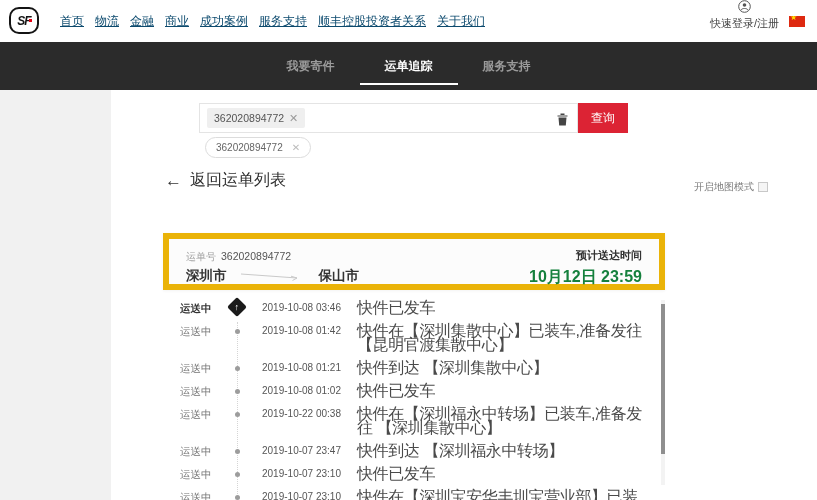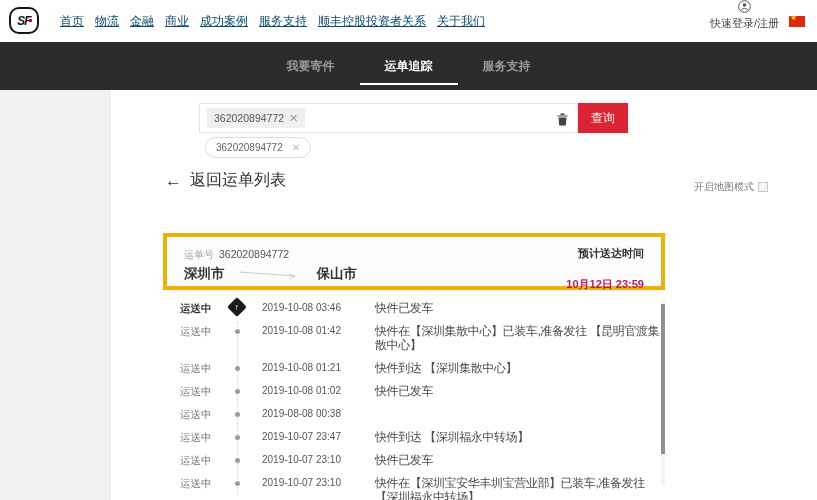--- a/index.html
+++ b/index.html
@@ -47,44 +47,44 @@
   
   .back-row { position:absolute; left:54px; top:80px; display:flex; align-items:center; gap:8px; cursor:pointer; }
   .back-arrow { font-size:17px; color:#333; }
   .back-label { font-size:16px; color:#2f2f2f; }
   .map-mode { position:absolute; right:49px; top:90px; display:flex; align-items:center; gap:4px; }
   .map-label { font-size:10px; color:#7a7a7a; }
   .map-check { width:10px; height:10px; border:1px solid #c8c8c8; background:#f5f5f5; cursor:pointer; }
 
   
   .card { position:absolute; left:52px; top:143px; width:502px; height:57px; background:#fcfcfc;
-    border:4px solid #eab308; box-shadow:0 1px 3px rgba(0,0,0,0.05); }
+    border:6px solid #eab308; box-shadow:0 1px 3px rgba(0,0,0,0.05); }
   .wb-line { position:absolute; left:17px; top:11px; display:flex; align-items:baseline; gap:5px; }
   .wb-label { font-size:10px; color:#a0a0a0; }
   .wb-number { font-size:10.5px; color:#555; }
   .route { position:absolute; left:17px; top:28px; display:flex; align-items:center; }
   .city { font-size:13.5px; font-weight:bold; color:#333; }
   .route-arrow { margin:0 12px; }
   .eta { position:absolute; right:17px; top:9px; text-align:right; }
   .eta-label { font-size:11px; font-weight:bold; color:#333; }
-  .eta-value { font-size:11px; font-weight:bold; color:#be185d; margin-top:16px; }
+  .eta-value { font-size:16px; font-weight:bold; color:#15803d; margin-top:4px; }
 
   
   .timeline { position:absolute; left:0; top:206px; width:602px; height:204px; overflow:hidden; }
   .t-line { position:absolute; left:126px; top:26px; bottom:6px; border-left:1px dotted #d5d5d5; }
   .t-row { position:relative; display:flex; align-items:flex-start; padding:5px 0 4px; min-height:23px; }
   .t-status { margin-left:69px; width:40px; font-size:10.5px; color:#757575; line-height:14px; flex:none; }
   .t-status.current { color:#333; font-weight:bold; }
   .t-marker { margin-left:10px; width:15px; height:14px; flex:none; position:relative; }
   .dot { position:absolute; left:5px; top:5px; width:5px; height:5px; border-radius:50%; background:#9c9c9c; }
   .diamond { position:absolute; left:0; top:-1px; width:14px; height:14px; background:#1a1a1a;
     transform:rotate(45deg); border-radius:2px; display:flex; align-items:center; justify-content:center; }
   .d-arrow { transform:rotate(-45deg); color:#fff; font-size:9px; line-height:9px; }
   .t-time { margin-left:17px; width:93px; font-size:10px; color:#555; line-height:14px; flex:none; }
-  .t-desc { margin-left:20px; width:288px; font-size:12px; letter-spacing:-0.4px; color:#4a4a4a; line-height:14px; }
+  .t-desc { margin-left:2px; width:288px; font-size:16px; letter-spacing:-0.4px; color:#4a4a4a; line-height:14px; }
   .scrollbar-track { position:absolute; left:550px; top:210px; width:4px; height:185px; background:#f3f3f3; }
   .scrollbar-thumb { position:absolute; left:0; top:4px; width:4px; height:150px; background:#8f8f8f; cursor:grab; }
 </style>
 </head>
 <body>
 
 <div class="header">
   <div class="logo">
     <span class="logo-txt">SF</span>
   </div>
@@ -203,21 +203,22 @@
           <span class="dot"></span>
         </div>
         <div class="t-time">2019-10-08 01:02</div>
         <div class="t-desc">快件已发车</div>
       </div>
       <div class="t-row">
         <div class="t-status">运送中</div>
         <div class="t-marker">
           <span class="dot"></span>
         </div>
-        <div class="t-time">2019-08-08 00:38</div>
+        <div class="t-time">2019-10-22 00:38</div>
+        <div class="t-desc">快件在【深圳福永中转场】已装车,准备发往 【深圳集散中心】</div>
       </div>
       <div class="t-row">
         <div class="t-status">运送中</div>
         <div class="t-marker">
           <span class="dot"></span>
         </div>
         <div class="t-time">2019-10-07 23:47</div>
         <div class="t-desc">快件到达 【深圳福永中转场】</div>
       </div>
       <div class="t-row">

